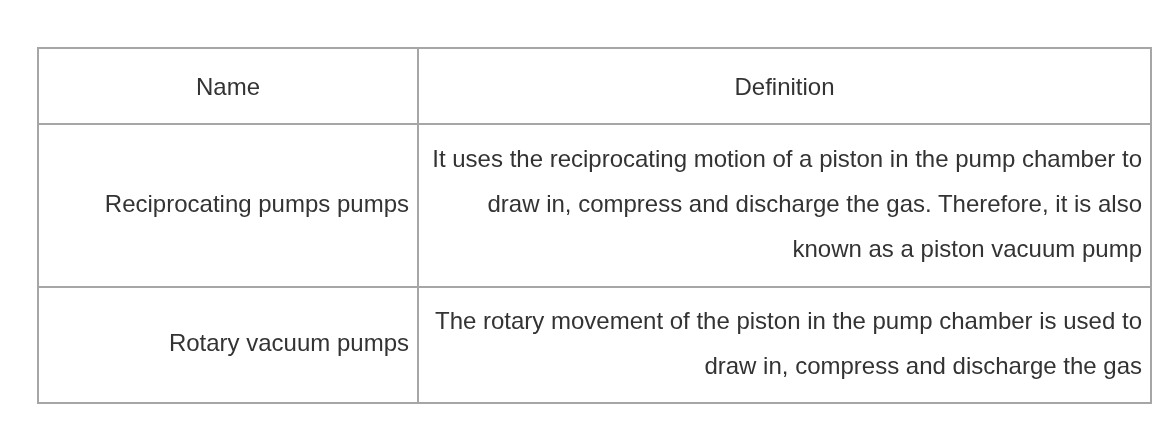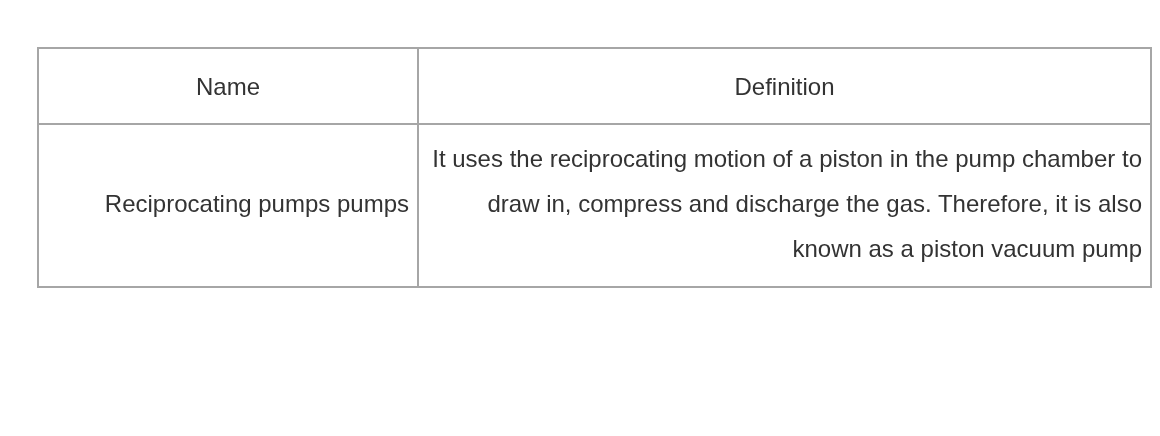--- a/index.html
+++ b/index.html
@@ -60,15 +60,19 @@
       <tr>
         <th>Name</th>
         <th>Definition</th>
       </tr>
     </thead>
     <tbody>
       <tr class="row-1">
         <td>Reciprocating pumps pumps</td>
         <td>It uses the reciprocating motion of a piston in the pump chamber to draw in, compress and discharge the gas. Therefore, it is also known as a piston vacuum pump</td>
       </tr>
+      <tr class="row-2">
+        <td>Rotary vacuum pumps</td>
+        <td>The rotary movement of the piston in the pump chamber is used to draw in, compress and discharge the gas</td>
+      </tr>
     </tbody>
   </table>
 </div>
 
 </body></html>

